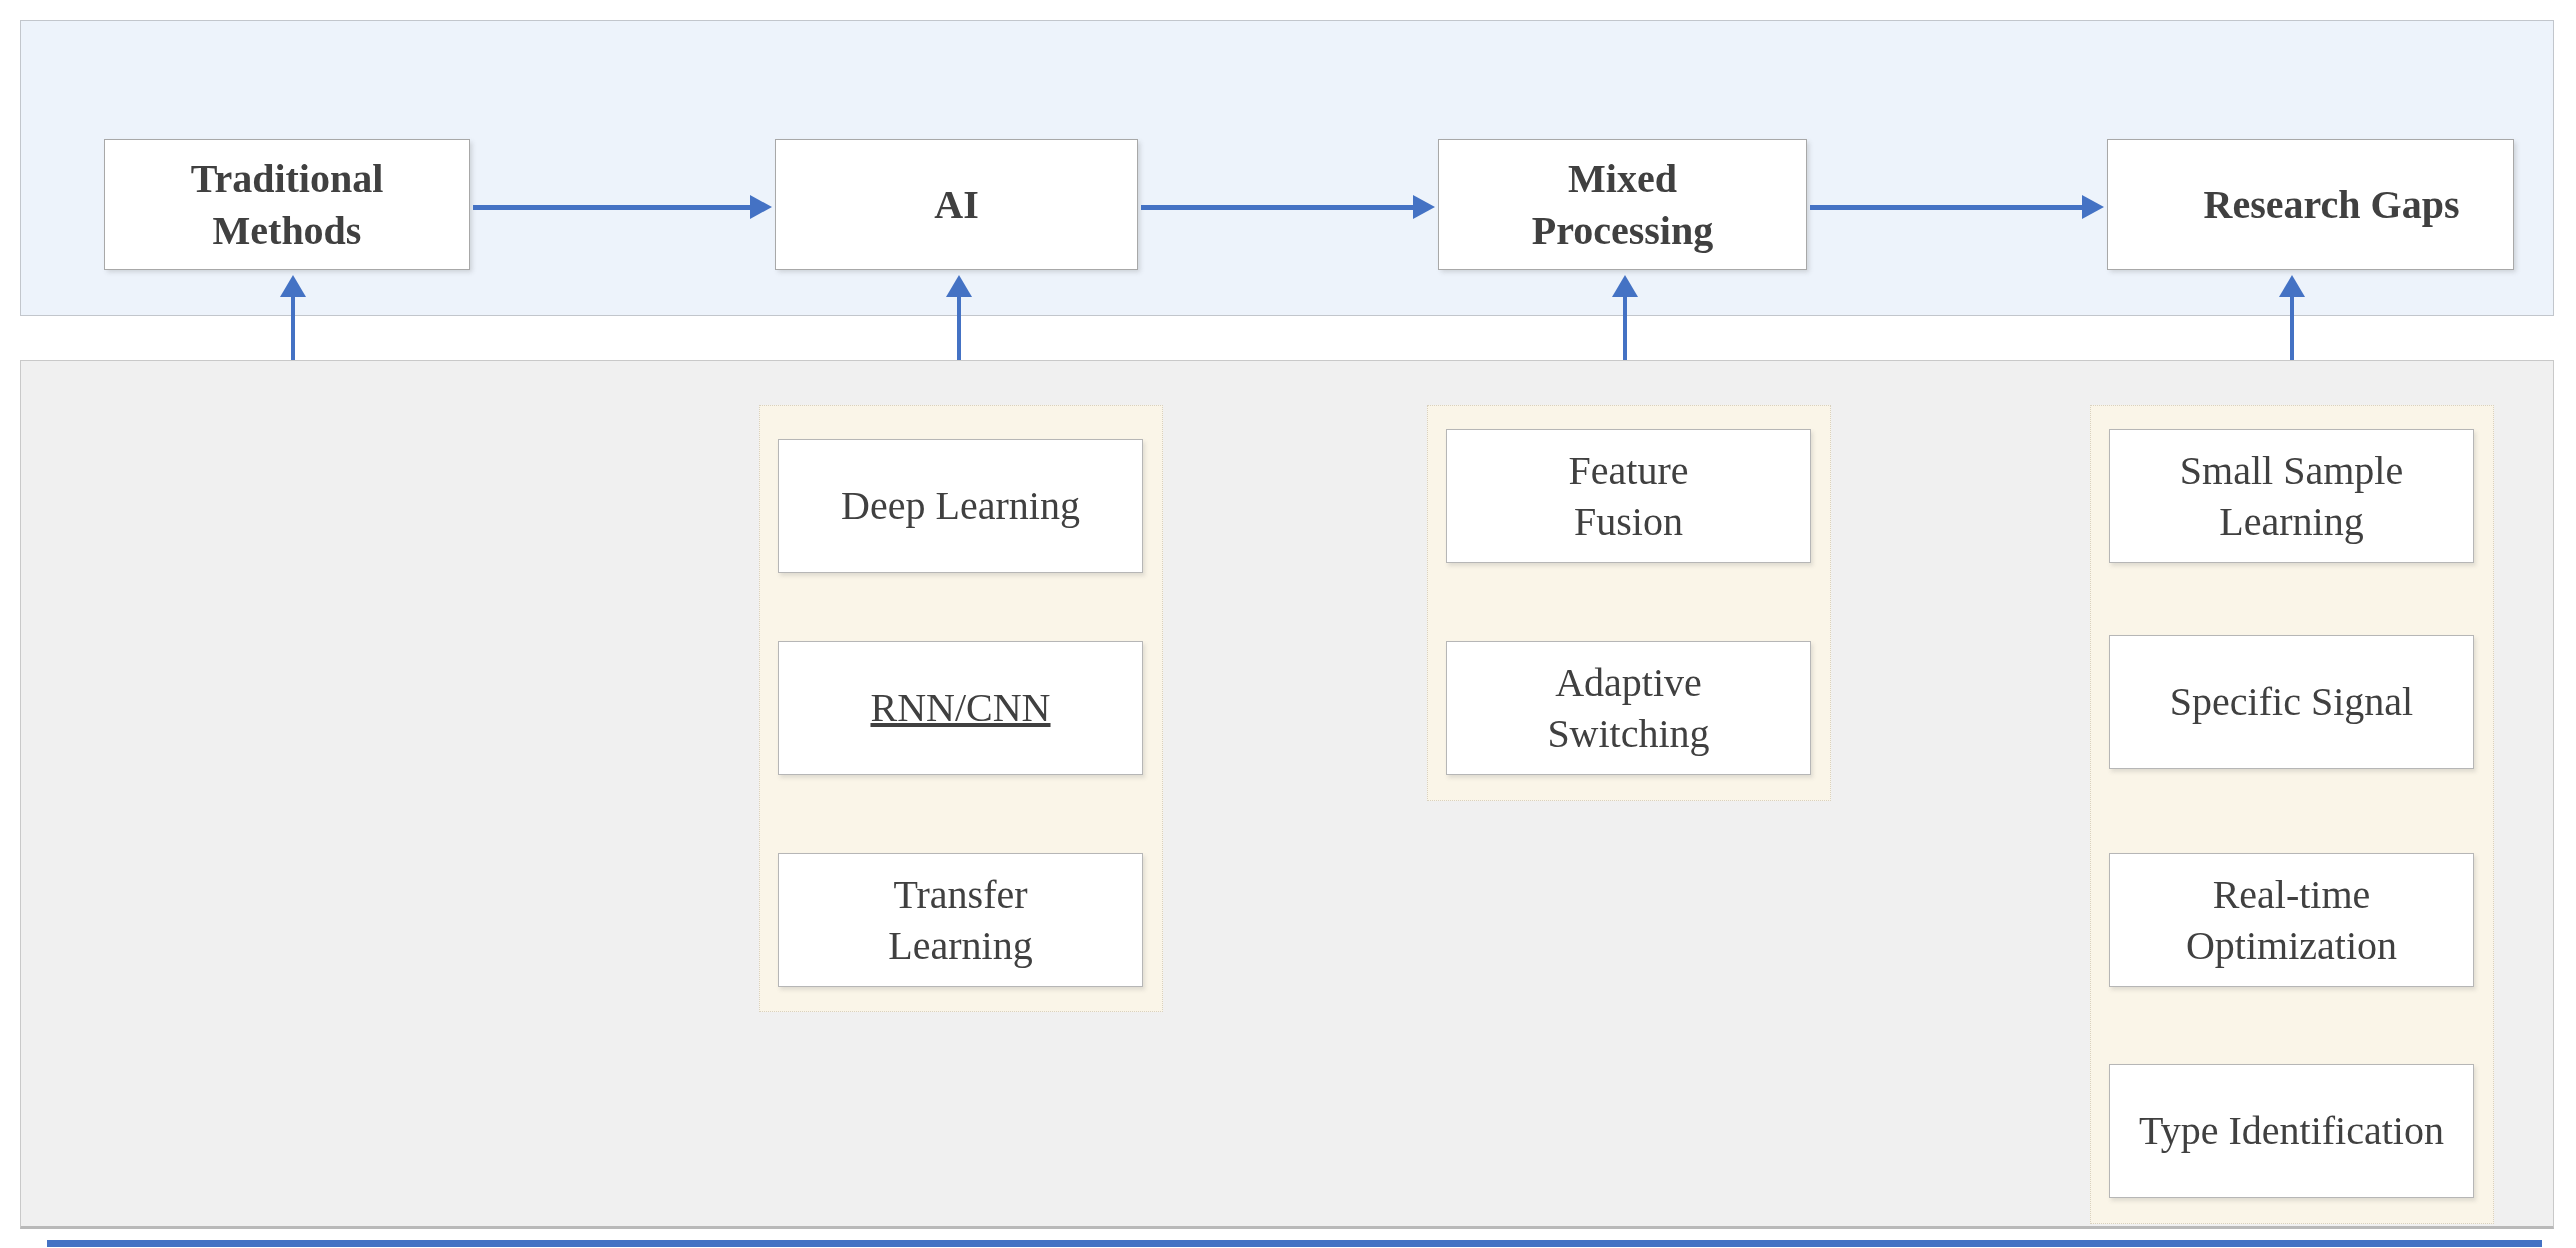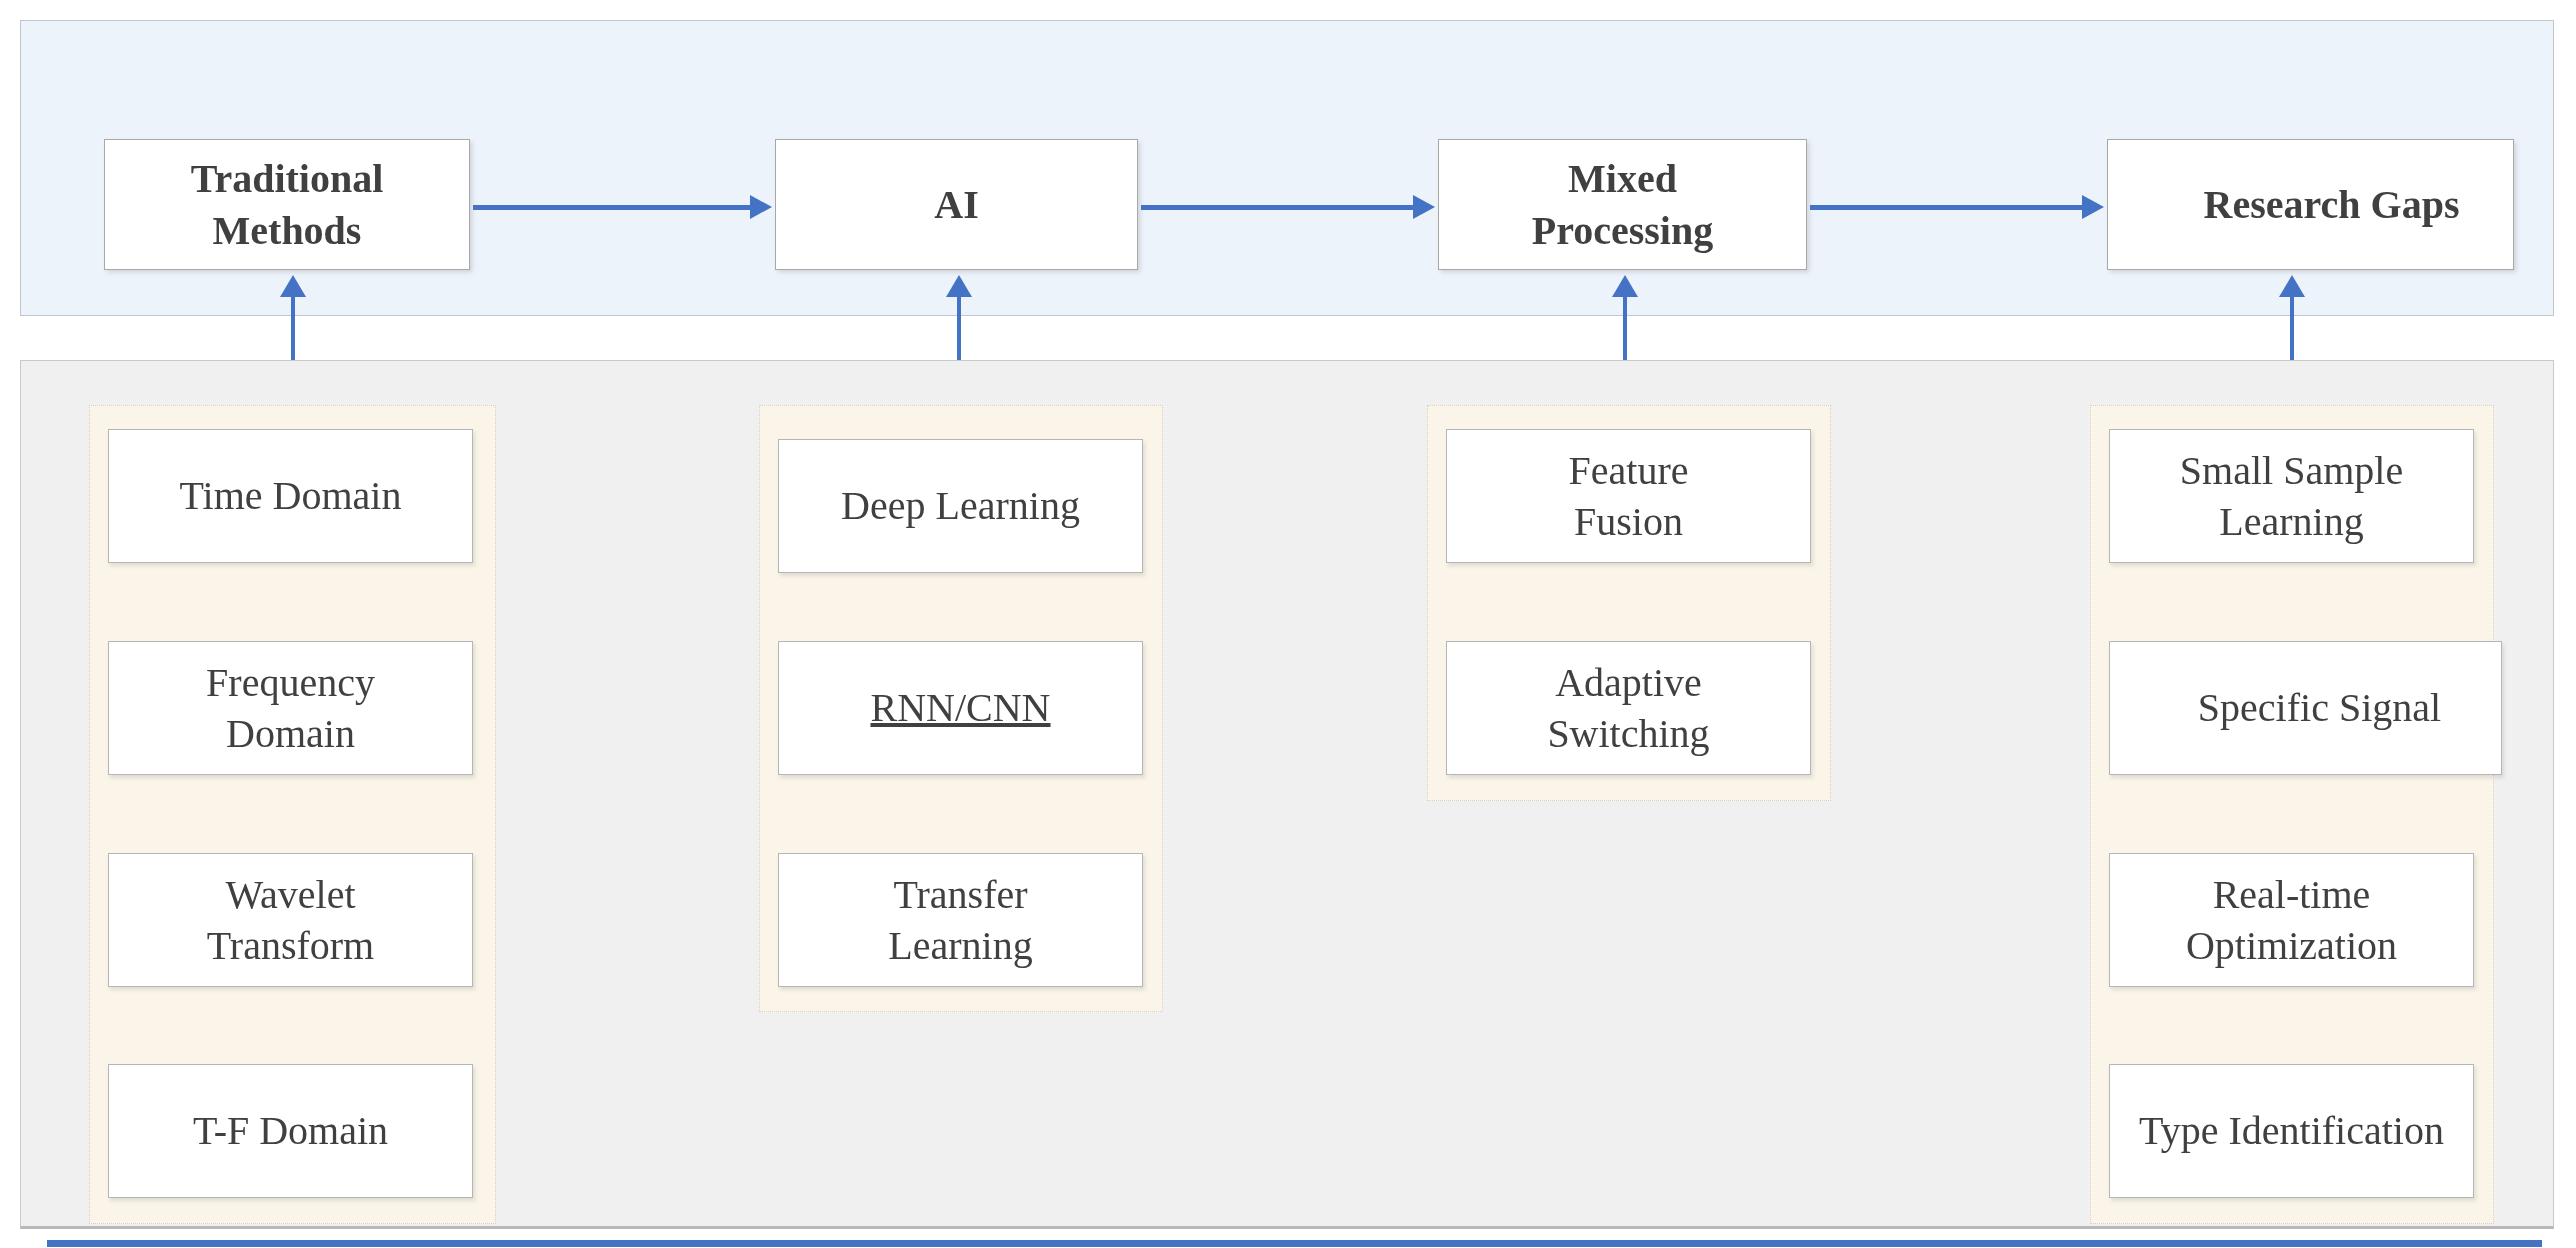--- a/index.html
+++ b/index.html
@@ -94,36 +94,20 @@
     <div class="head"></div>
     <div class="shaft"></div>
   </div>
   <div class="varrow" style="left:2279px;top:275px;">
     <div class="head"></div>
     <div class="shaft"></div>
   </div>
 
   <div class="bottom-band"></div>
 
-  <div class="panel" style="left:89px;top:405px;width:405px;height:817px;">
-    <div class="ibox" style="top:23px;">
-      <span class="label">Time Domain</span>
-    </div>
-    <div class="ibox" style="top:235px;">
-      <span class="label">Frequency
-Domain</span>
-    </div>
-    <div class="ibox" style="top:447px;">
-      <span class="label">Wavelet
-Transform</span>
-    </div>
-    <div class="ibox" style="top:658px;">
-      <span class="label">T-F Domain</span>
-    </div>
-  </div>
 
   <div class="panel" style="left:759px;top:405px;width:402px;height:605px;">
     <div class="ibox" style="top:33px;">
       <span class="label">Deep Learning</span>
     </div>
     <div class="ibox" style="top:235px;text-decoration:underline;">
       <span class="label">RNN/CNN</span>
     </div>
     <div class="ibox" style="top:447px;">
       <span class="label">Transfer
@@ -140,21 +124,21 @@
       <span class="label">Adaptive
 Switching</span>
     </div>
   </div>
 
   <div class="panel" style="left:2090px;top:405px;width:402px;height:817px;">
     <div class="ibox" style="top:23px;">
       <span class="label">Small Sample
 Learning</span>
     </div>
-    <div class="ibox" style="top:235px;padding-left:28px;">
+    <div class="ibox" style="top:229px;">
       <span class="label">Specific Signal</span>
     </div>
     <div class="ibox" style="top:447px;">
       <span class="label">Real-time
 Optimization</span>
     </div>
     <div class="ibox" style="top:658px;">
       <span class="label">Type Identification</span>
     </div>
   </div>

